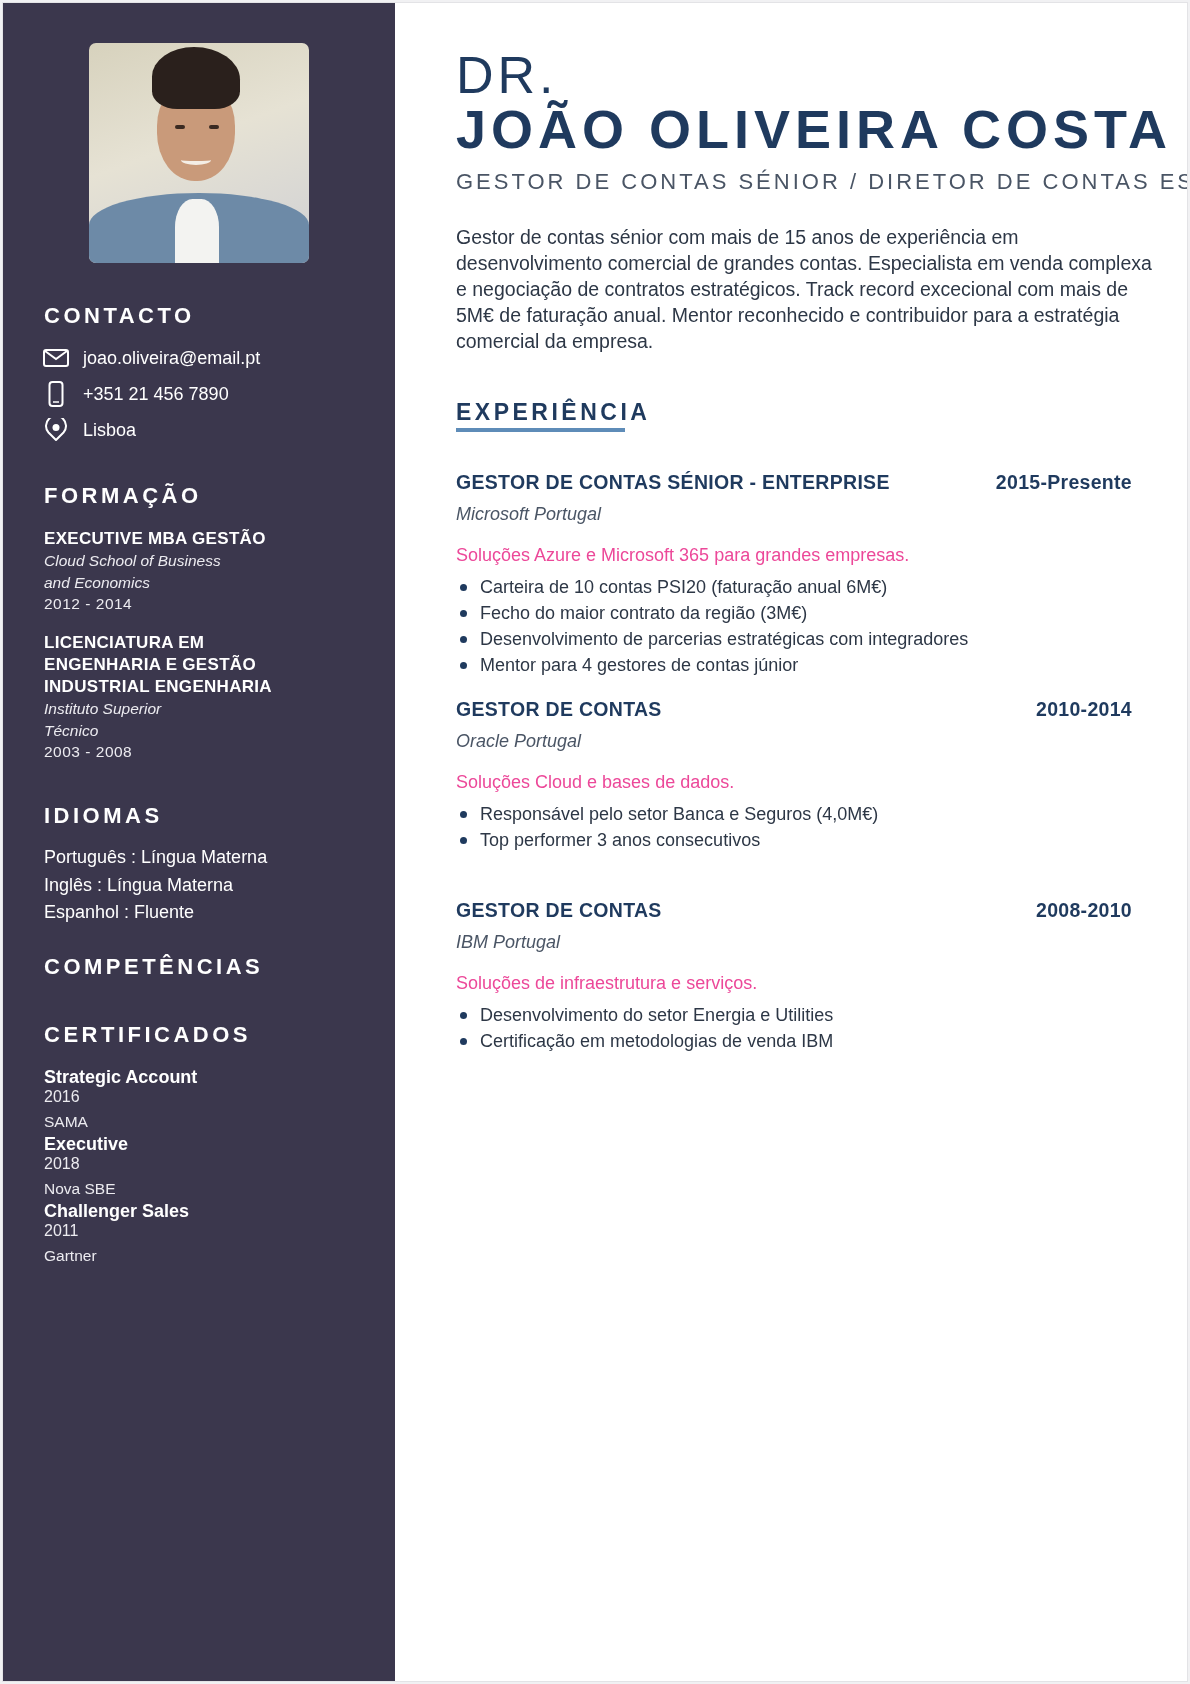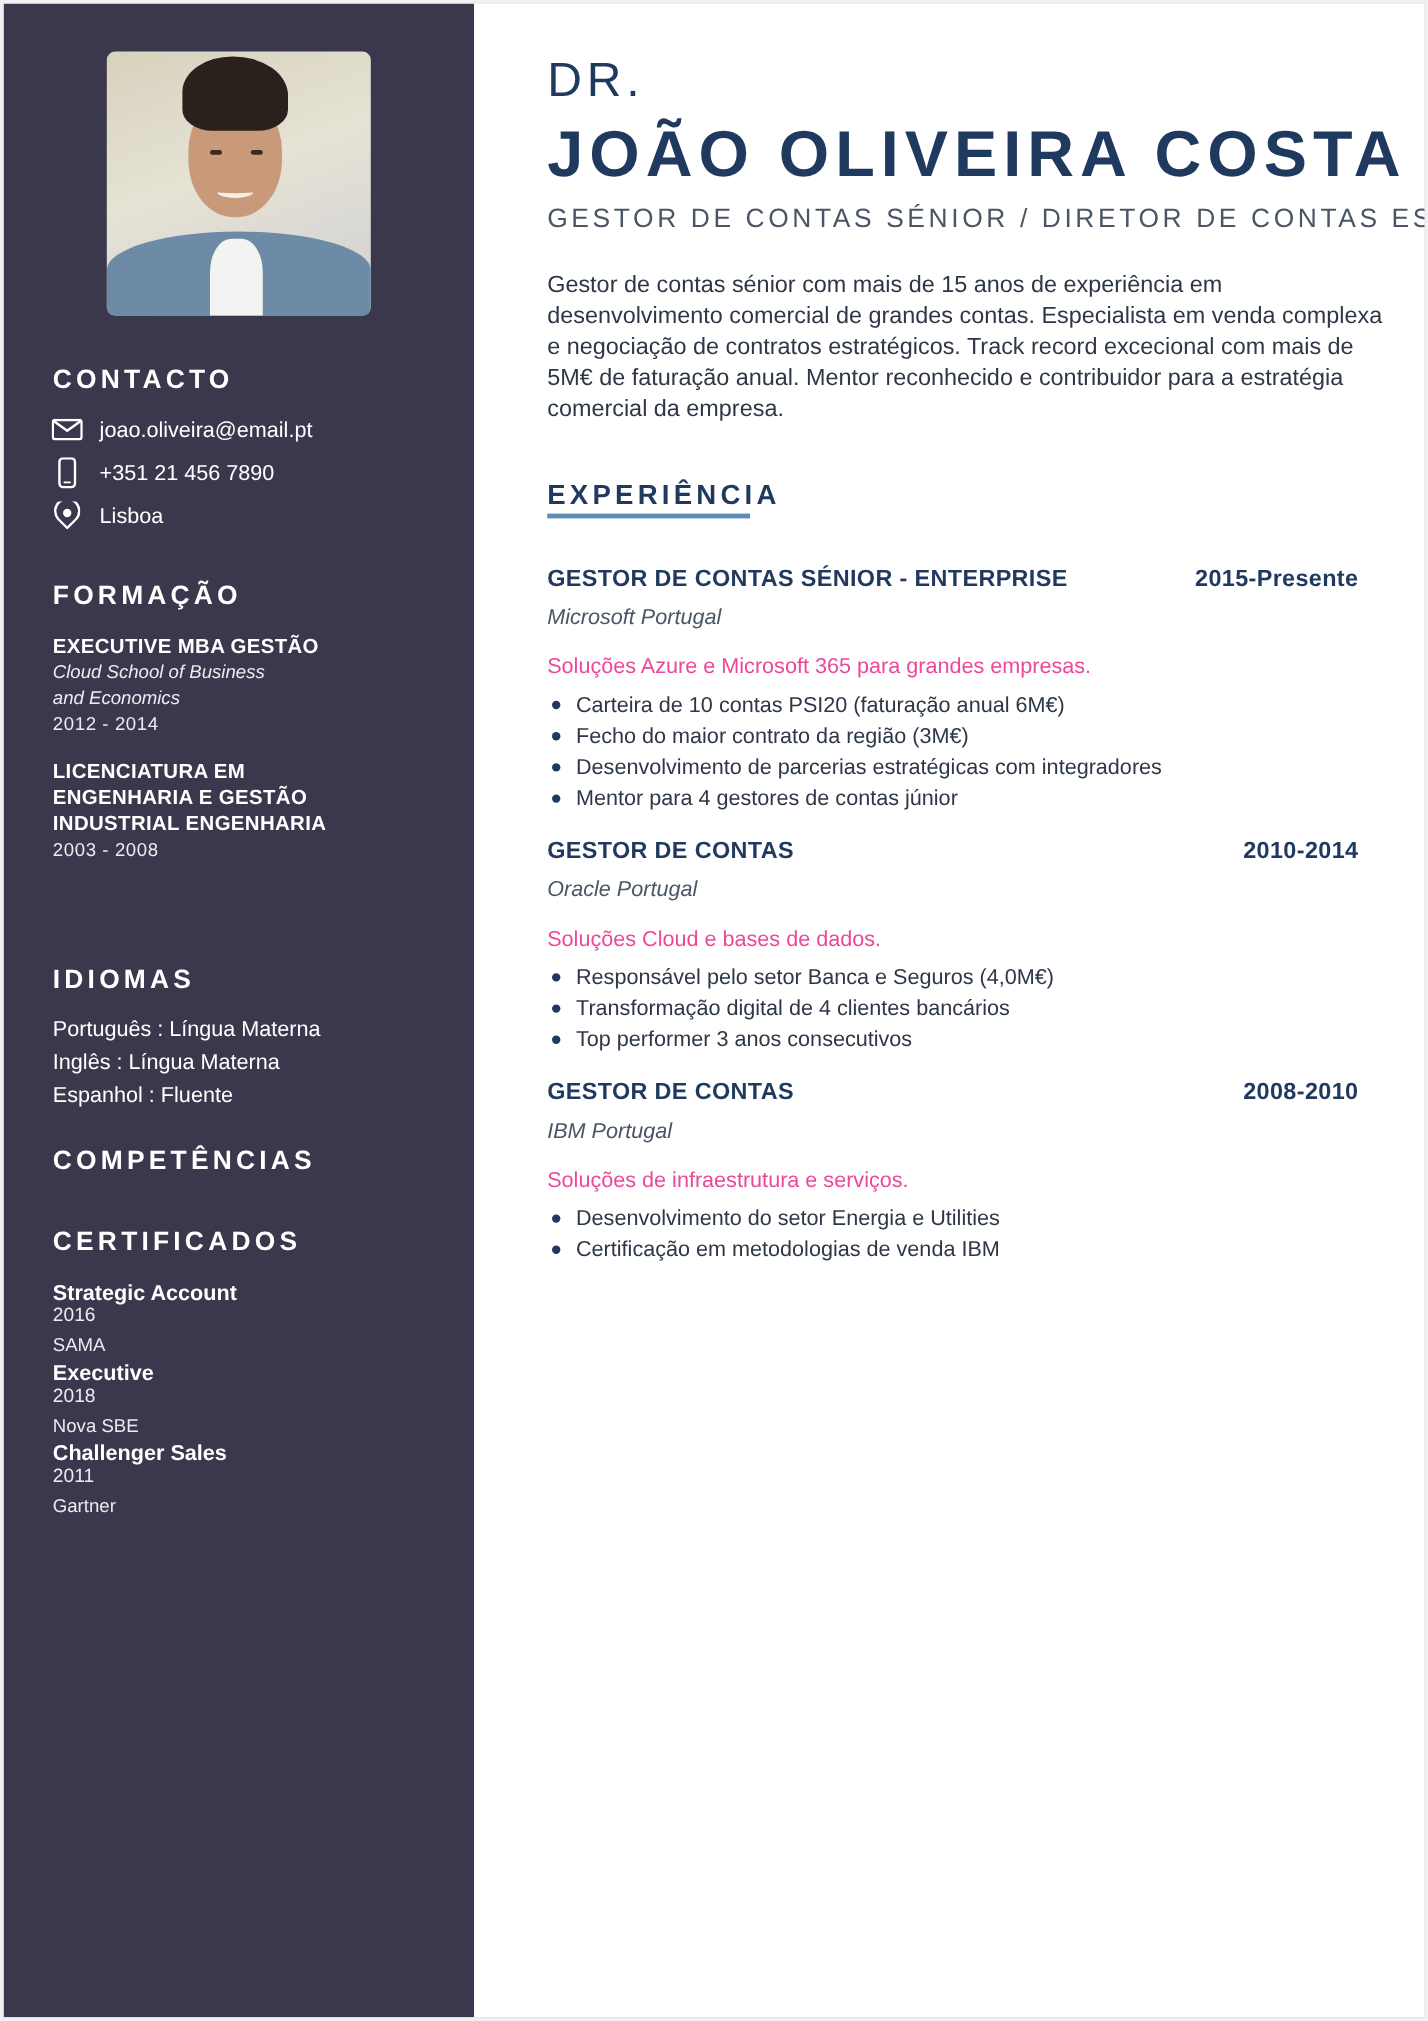--- a/index.html
+++ b/index.html
@@ -39,21 +39,21 @@
 
   .lang { position: absolute; left: 41px; font-size: 18px; line-height: 27.5px; color: #ffffff; }
 
   .cert { position: absolute; left: 41px; width: 296px; }
   .cert .top { display: flex; justify-content: space-between; align-items: baseline; flex-direction: column; }
   .cert .name { font-weight: 700; font-size: 18px; }
   .cert .year { font-size: 16px; color: #ecebf0; }
   .cert .org { font-size: 15.5px; color: #ecebf0; margin-top: 7px; }
 
   .main { position: absolute; left: 453px; top: 0; width: 740px; height: 100%; color: #1e3a5f; }
-  .dr { position: absolute; left: 0; top: 42px; font-size: 40px; letter-spacing: 4px; color: #1f3a5e; font-weight: 400; }
+  .dr { position: absolute; left: 0; top: 42px; font-size: 52px; letter-spacing: 4px; color: #1f3a5e; font-weight: 400; }
   .fullname { position: absolute; left: 0; top: 95px; font-size: 54px; font-weight: 700; letter-spacing: 5px; color: #1f3a5e; white-space: nowrap; }
   .jobtitle { position: absolute; left: 0; top: 166px; font-size: 22px; letter-spacing: 3px; color: #4a5565; white-space: nowrap; }
   .summary { position: absolute; left: 0; top: 221px; width: 700px; font-size: 19.5px; line-height: 26px; color: #2d3746; }
   .exp-heading { position: absolute; left: 0; top: 396px; font-size: 23px; font-weight: 700; letter-spacing: 3.5px; color: #1f3a5e; }
   .exp-underline { position: absolute; left: 0; top: 425px; width: 169px; height: 4px; background: #5e8cb8; }
 
   .job { position: absolute; left: 0; width: 676px; }
   .job .row { display: flex; justify-content: space-between; align-items: baseline; }
   .job .title { font-weight: 700; font-size: 19.5px; color: #1f3a5e; letter-spacing: 0.3px; }
   .job .dates { font-weight: 700; font-size: 19.5px; color: #1f3a5e; letter-spacing: 0.3px; }
@@ -119,20 +119,24 @@
       </div>
       <div class="years">2012 - 2014</div>
     </div>
 
     <div class="edu" style="top:629px">
       <div class="deg">
         <div>LICENCIATURA EM</div>
         <div>ENGENHARIA E GESTÃO</div>
         <div>INDUSTRIAL ENGENHARIA</div>
       </div>
+      <div class="school">
+        <div>Instituto Superior</div>
+        <div>Técnico</div>
+      </div>
       <div class="years">2003 - 2008</div>
     </div>
 
     <div class="sb-heading" style="top:800px">IDIOMAS</div>
     <div class="lang" style="top:841px">
       <div>Português : Língua Materna</div>
       <div>Inglês : Língua Materna</div>
       <div>Espanhol : Fluente</div>
     </div>
 
@@ -190,21 +194,20 @@
 
     <div class="job" style="top:695px">
       <div class="row">
         <span class="title">GESTOR DE CONTAS</span>
         <span class="dates">2010-2014</span>
       </div>
       <div class="company">Oracle Portugal</div>
       <div class="desc">Soluções Cloud e bases de dados.</div>
       <ul>
         <li>Responsável pelo setor Banca e Seguros (4,0M€)</li>
-        <li>Transformação digital de 4 clientes bancários</li>
         <li>Top performer 3 anos consecutivos</li>
       </ul>
     </div>
 
     <div class="job" style="top:896px">
       <div class="row">
         <span class="title">GESTOR DE CONTAS</span>
         <span class="dates">2008-2010</span>
       </div>
       <div class="company">IBM Portugal</div>

